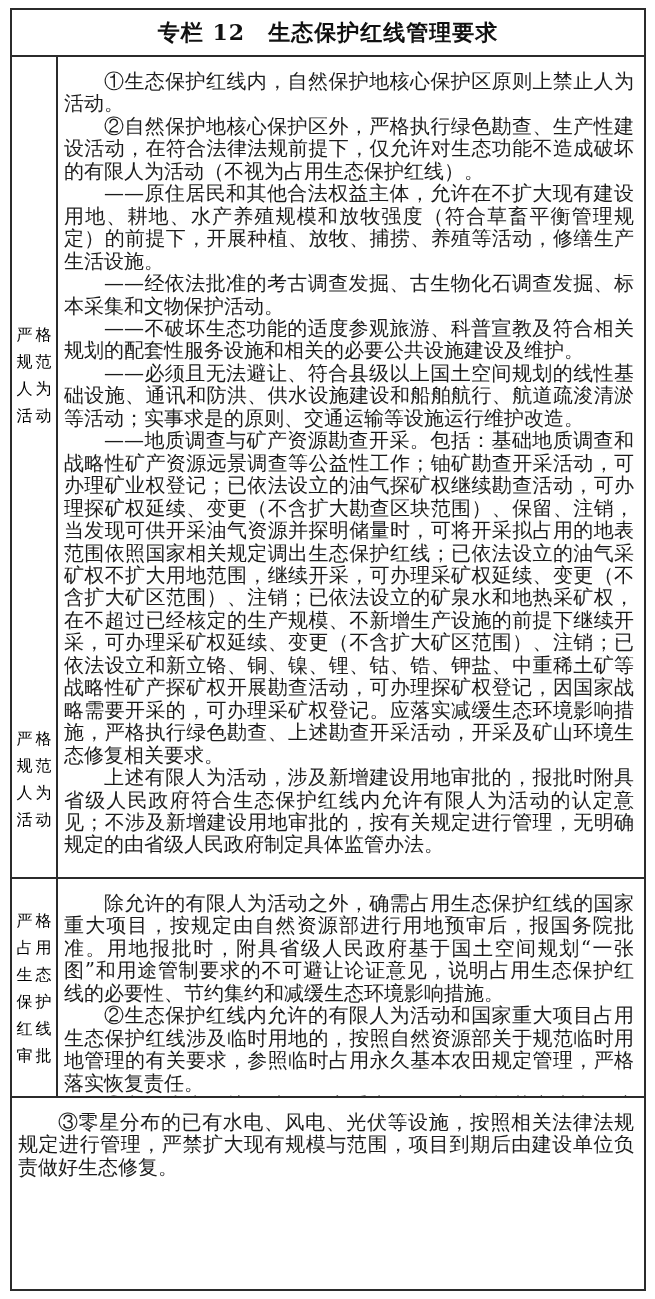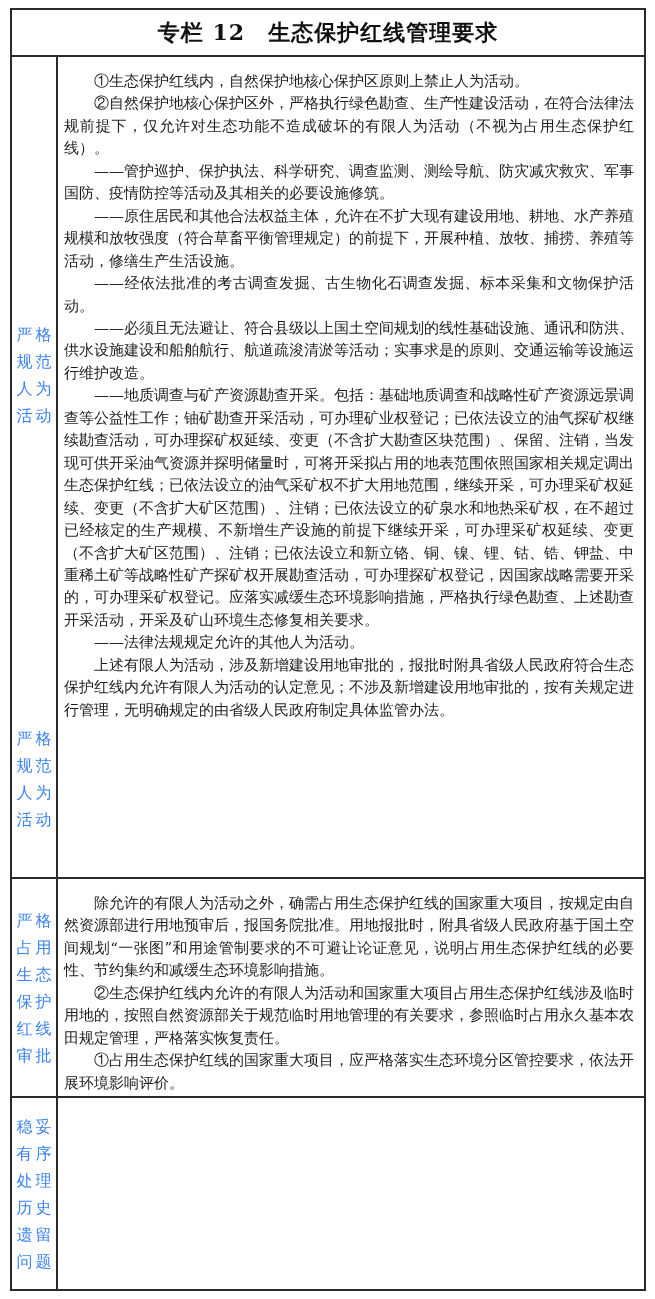--- a/index.html
+++ b/index.html
@@ -40,31 +40,31 @@
     flex:0 0 46px; width:46px;
     border-right:2px solid #2b2b2b;
     box-sizing:border-box;
     position:relative;
   }
   .label-cell.centered {
     display:flex; align-items:center; justify-content:center;
   }
   .vlabel {
     font-size:16px; line-height:27px;
-    text-align:center; color:#3b82f6;
+    text-align:center; color:#000000;
     width:100%;
   }
   .vlabel div { letter-spacing:3px; text-indent:3px; }
   .vlabel.abs { position:absolute; left:0; right:0; }
   .vl-a { top:264px; }
   .vl-b { top:668px; }
   .content-cell {
     flex:1 1 auto;
     padding:13px 10px 6px 6px;
-    font-size:15px; line-height:22.45px;
+    font-size:20px; line-height:22.45px;
     text-align:justify;
     overflow:hidden;
     color:#1c1c1c;
   }
   .content-cell p { margin:0; text-indent:2em; }
 </style>
 </head>
 <body>
 
 <div class="page">
@@ -83,26 +83,25 @@
         <div class="vlabel abs vl-b">
             <div>严格</div>
             <div>规范</div>
             <div>人为</div>
             <div>活动</div>
           </div>
       </div>
       <div class="content-cell">
           <p>①生态保护红线内，自然保护地核心保护区原则上禁止人为活动。</p>
           <p>②自然保护地核心保护区外，严格执行绿色勘查、生产性建设活动，在符合法律法规前提下，仅允许对生态功能不造成破坏的有限人为活动（不视为占用生态保护红线）。</p>
-          <p>——管护巡护、保护执法、科学研究、调查监测、测绘导航、防灾减灾救灾、军事国防、疫情防控等活动及其相关的必要设施修筑。</p>
           <p>——原住居民和其他合法权益主体，允许在不扩大现有建设用地、耕地、水产养殖规模和放牧强度（符合草畜平衡管理规定）的前提下，开展种植、放牧、捕捞、养殖等活动，修缮生产生活设施。</p>
           <p>——经依法批准的考古调查发掘、古生物化石调查发掘、标本采集和文物保护活动。</p>
+          <p>——不破坏生态功能的适度参观旅游、科普宣教及符合相关规划的配套性服务设施和相关的必要公共设施建设及维护。</p>
           <p>——必须且无法避让、符合县级以上国土空间规划的线性基础设施、通讯和防洪、供水设施建设和船舶航行、航道疏浚清淤等活动；实事求是的原则、交通运输等设施运行维护改造。</p>
           <p>——地质调查与矿产资源勘查开采。包括：基础地质调查和战略性矿产资源远景调查等公益性工作；铀矿勘查开采活动，可办理矿业权登记；已依法设立的油气探矿权继续勘查活动，可办理探矿权延续、变更（不含扩大勘查区块范围）、保留、注销，当发现可供开采油气资源并探明储量时，可将开采拟占用的地表范围依照国家相关规定调出生态保护红线；已依法设立的油气采矿权不扩大用地范围，继续开采，可办理采矿权延续、变更（不含扩大矿区范围）、注销；已依法设立的矿泉水和地热采矿权，在不超过已经核定的生产规模、不新增生产设施的前提下继续开采，可办理采矿权延续、变更（不含扩大矿区范围）、注销；已依法设立和新立铬、铜、镍、锂、钴、锆、钾盐、中重稀土矿等战略性矿产探矿权开展勘查活动，可办理探矿权登记，因国家战略需要开采的，可办理采矿权登记。应落实减缓生态环境影响措施，严格执行绿色勘查、上述勘查开采活动，开采及矿山环境生态修复相关要求。</p>
-          <p>——法律法规规定允许的其他人为活动。</p>
           <p>上述有限人为活动，涉及新增建设用地审批的，报批时附具省级人民政府符合生态保护红线内允许有限人为活动的认定意见；不涉及新增建设用地审批的，按有关规定进行管理，无明确规定的由省级人民政府制定具体监管办法。</p>
         </div>
     </div>
 
     <div class="section sec2">
       <div class="label-cell centered">
         <div class="vlabel">
             <div>严格</div>
             <div>占用</div>
             <div>生态</div>
@@ -112,28 +111,19 @@
           </div>
       </div>
       <div class="content-cell">
           <p>除允许的有限人为活动之外，确需占用生态保护红线的国家重大项目，按规定由自然资源部进行用地预审后，报国务院批准。用地报批时，附具省级人民政府基于国土空间规划“一张图”和用途管制要求的不可避让论证意见，说明占用生态保护红线的必要性、节约集约和减缓生态环境影响措施。</p>
           <p>②生态保护红线内允许的有限人为活动和国家重大项目占用生态保护红线涉及临时用地的，按照自然资源部关于规范临时用地管理的有关要求，参照临时占用永久基本农田规定管理，严格落实恢复责任。</p>
           <p>①占用生态保护红线的国家重大项目，应严格落实生态环境分区管控要求，依法开展环境影响评价。</p>
         </div>
     </div>
 
     <div class="section sec3">
-      <div class="label-cell centered">
-        <div class="vlabel">
-            <div>稳妥</div>
-            <div>有序</div>
-            <div>处理</div>
-            <div>历史</div>
-            <div>遗留</div>
-            <div>问题</div>
-          </div>
-      </div>
       <div class="content-cell">
+          <p>③零星分布的已有水电、风电、光伏等设施，按照相关法律法规规定进行管理，严禁扩大现有规模与范围，项目到期后由建设单位负责做好生态修复。</p>
         </div>
     </div>
 
   </div>
 </div>
 
 </body></html>

